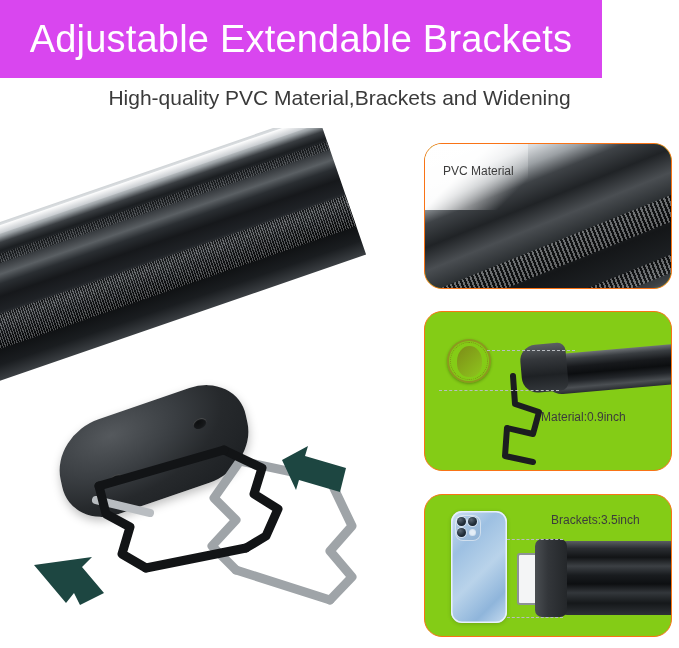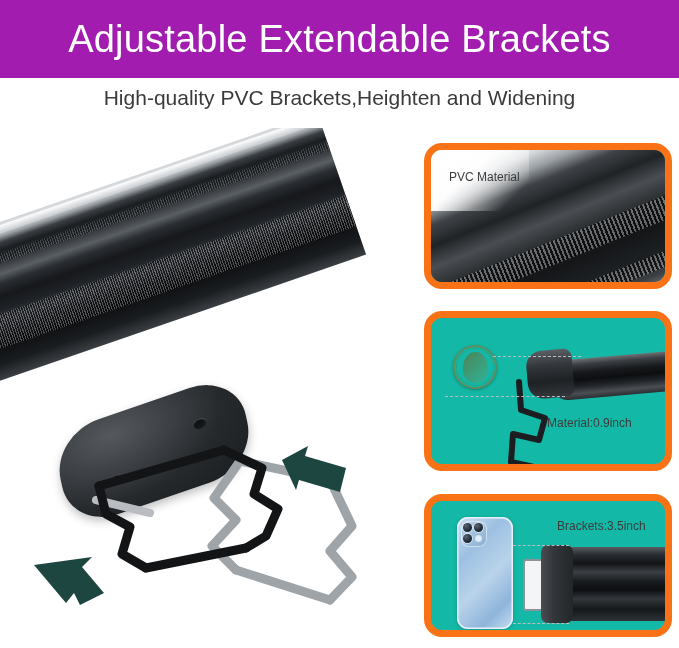--- a/index.html
+++ b/index.html
@@ -10,22 +10,22 @@
     background: #ffffff;
     font-family: "Liberation Sans", sans-serif;
     overflow: hidden;
     position: relative;
   }
 
   
   #banner {
     position: absolute;
     left: 0; top: 0;
-    width: 679px; height: 78px;
-    background: #a21caf;
+    width: 602px; height: 78px;
+    background: #d946ef;
     display: flex;
     align-items: center;
     justify-content: center;
   }
   #banner-title {
     color: #ffffff;
     font-size: 38px;
     font-weight: 400;
     letter-spacing: 0.2px;
     white-space: nowrap;
@@ -143,23 +143,23 @@
   
   .arrow {
     position: absolute;
   }
 
   
   .panel {
     position: absolute;
     left: 424px;
     width: 248px;
-    border: 7px solid #f97316;
+    border: 1px solid #f97316;
     border-radius: 18px;
-    background: #14b8a6;
+    background: #84cc16;
     overflow: hidden;
   }
   #panel-pvc      { top: 143px; height: 146px; }
   #panel-heighten { top: 311px; height: 160px; }
   #panel-widening { top: 494px; height: 143px; }
 
   .panel-label {
     position: absolute;
     color: #3c3c3c;
     font-size: 12px;
@@ -307,21 +307,21 @@
     background: #f4f5f6;
   }
 </style>
 </head>
 <body>
 
 <div id="banner">
   <div id="banner-title">Adjustable Extendable Brackets</div>
 </div>
 
-<div id="subtitle">High-quality PVC Brackets,Heighten and Widening</div>
+<div id="subtitle">High-quality PVC Material,Brackets and Widening</div>
 
 <div id="hero">
 
   <div class="bar-wrap">
     <div class="bar-body"></div>
     <div class="bar-hilite"></div>
     <div class="bar-ribs2"></div>
     <div class="bar-ribs"></div>
   </div>
 

